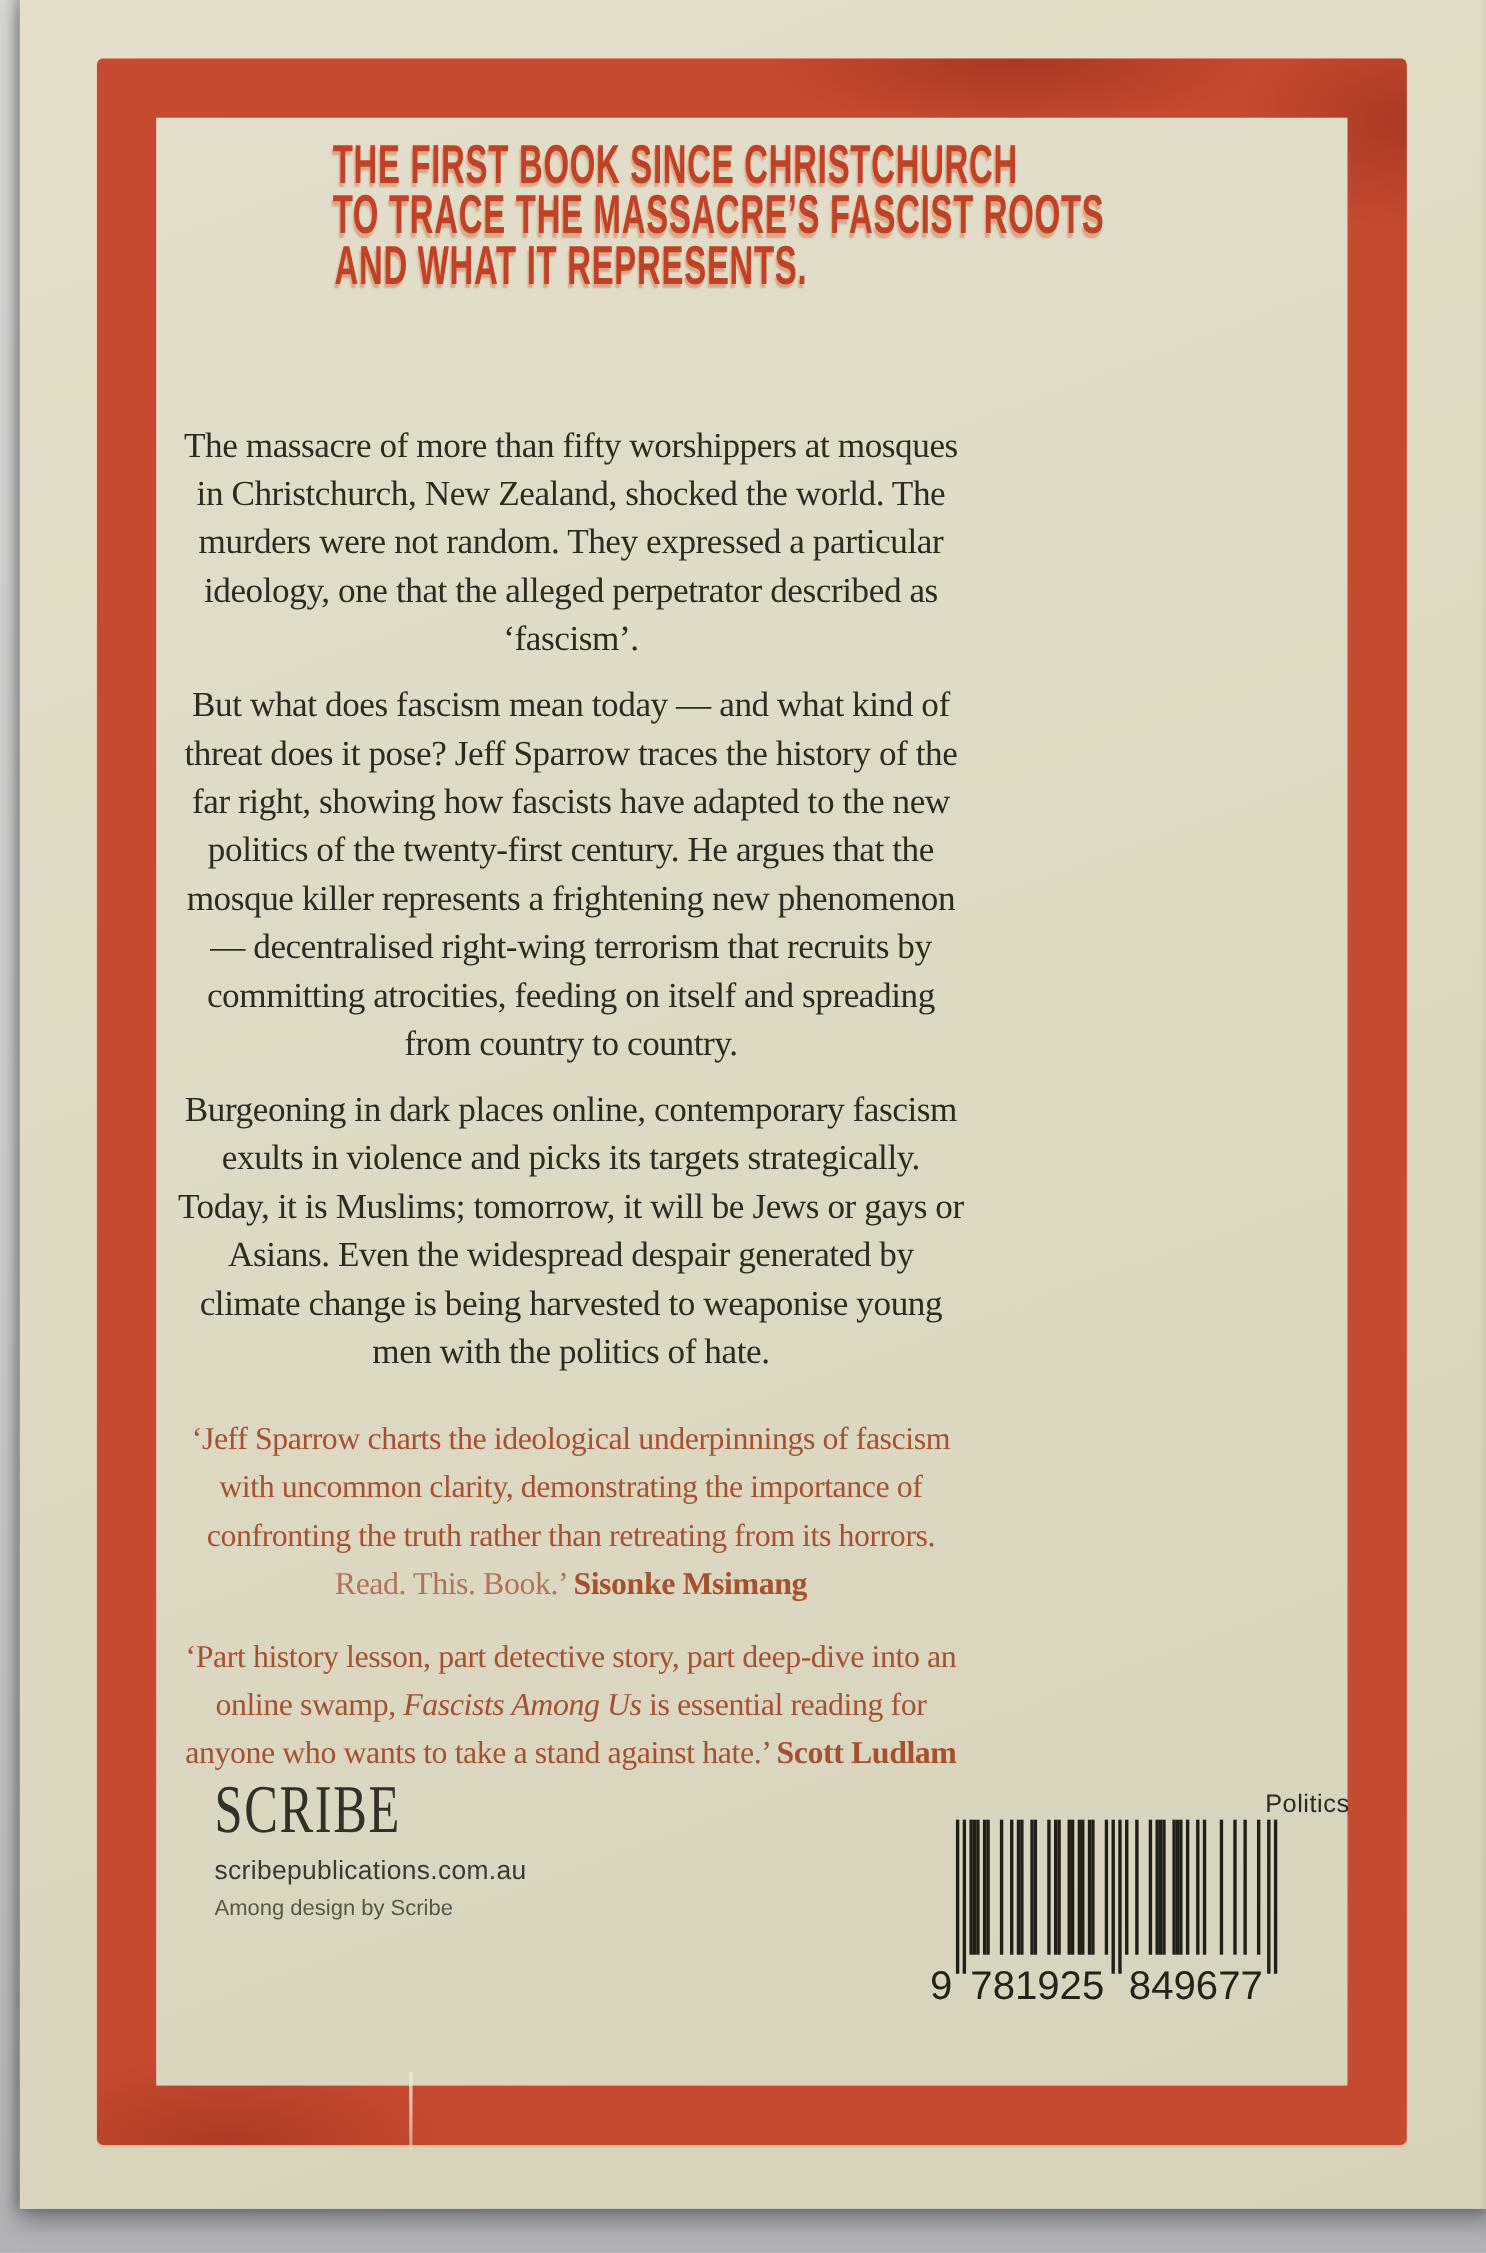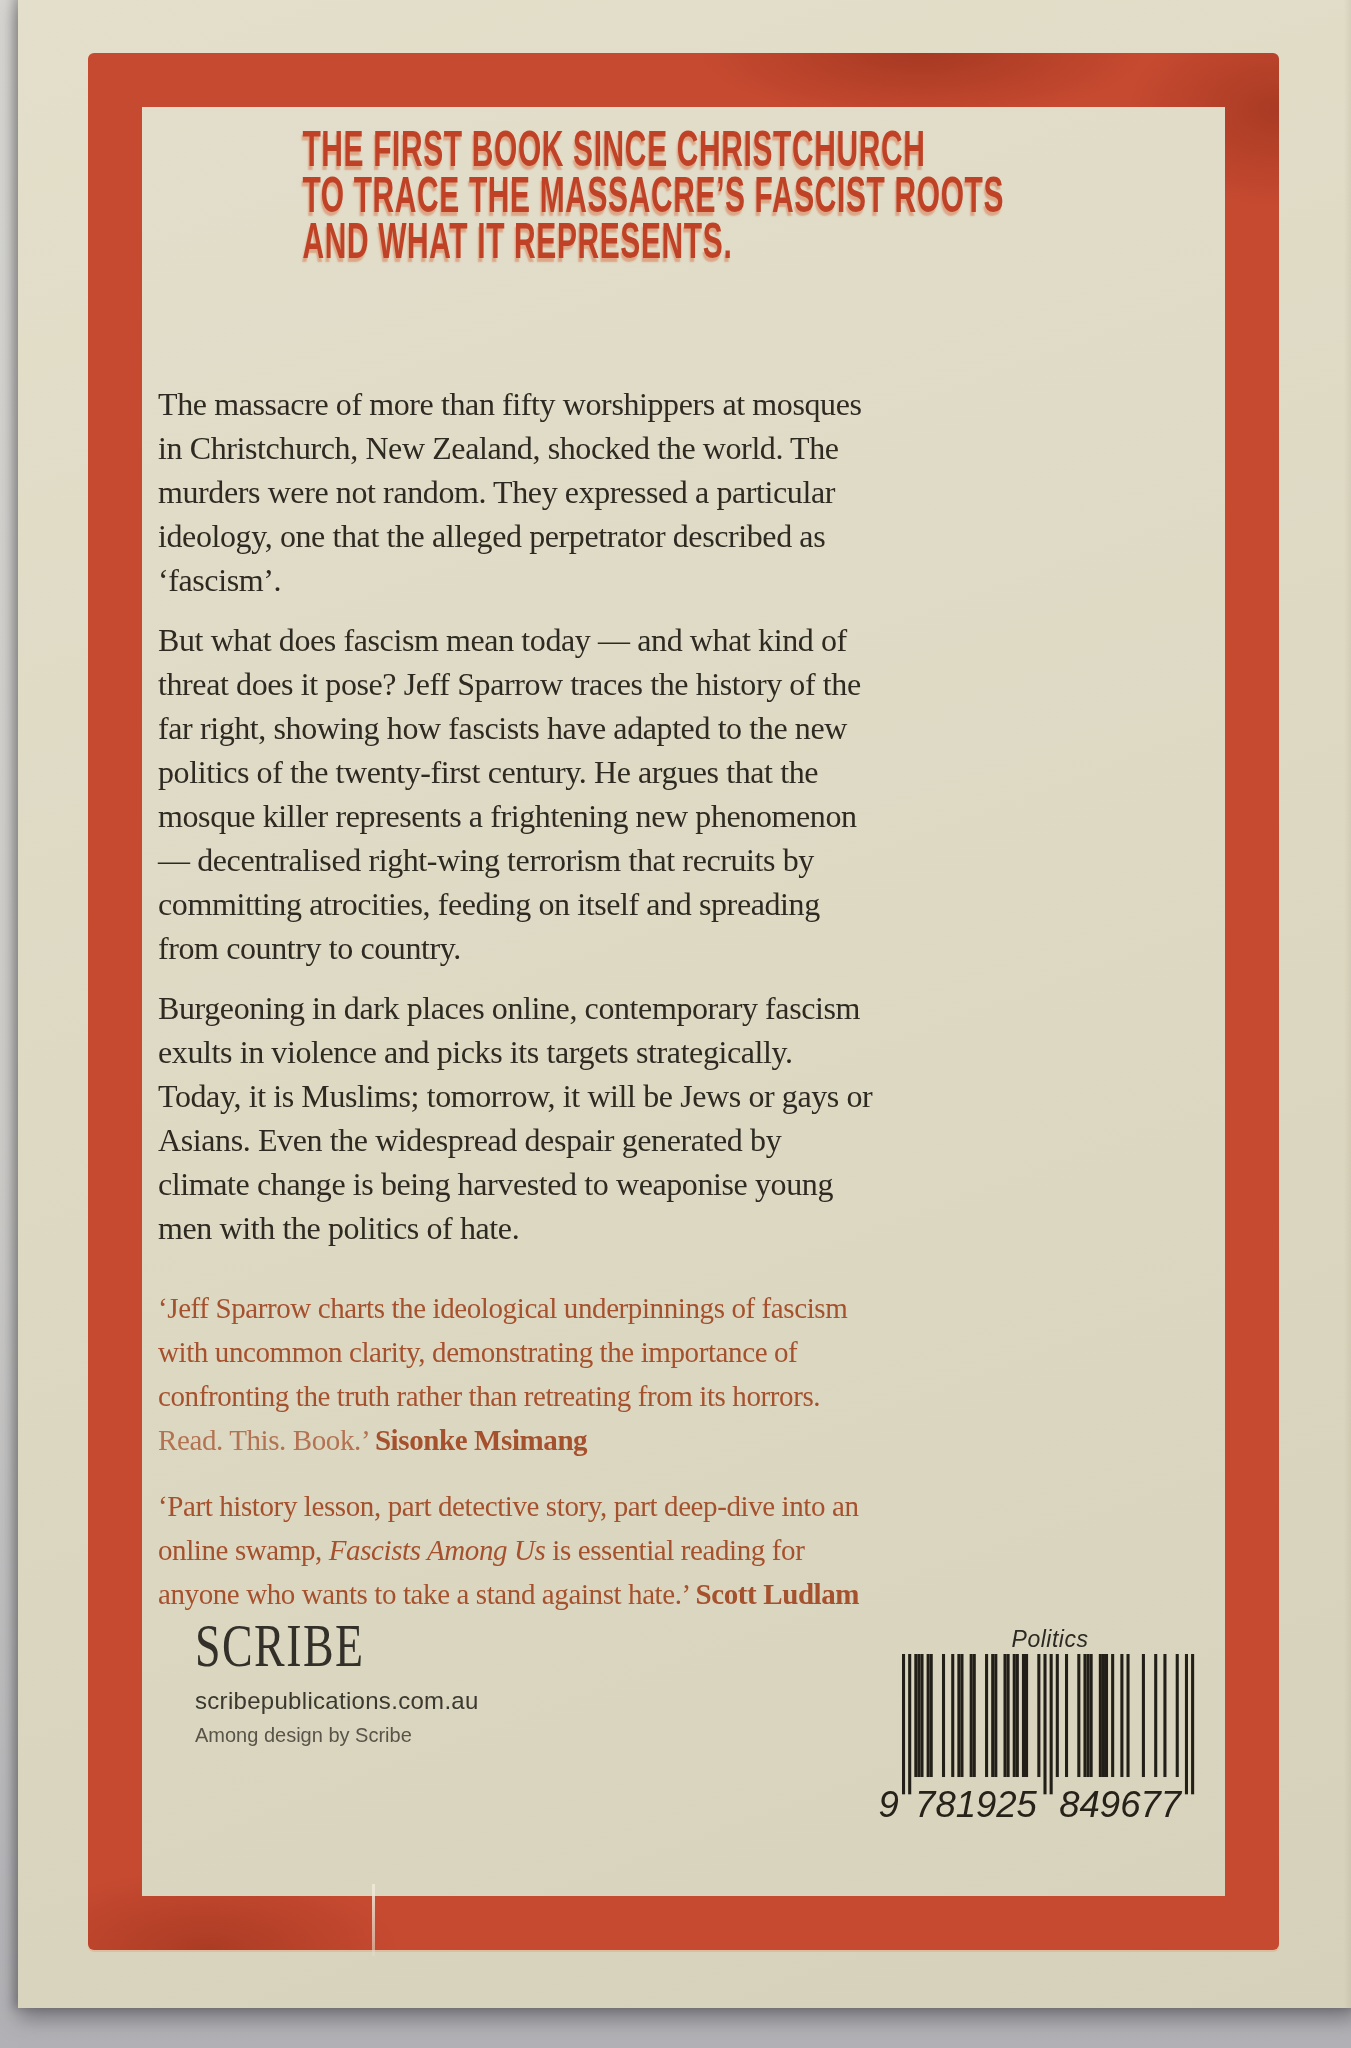--- a/index.html
+++ b/index.html
@@ -24,21 +24,21 @@
       #c64a30;
     box-shadow:0 2px 0 rgba(233,150,108,.35);
   }
   .frame-inner{
     position:absolute;left:124px;top:113px;width:1083px;height:1789px;
     background:linear-gradient(160deg,#e2decb 0%,#ded9c3 50%,#d8d3bc 100%);
   }
   .crease{position:absolute;left:354px;top:1890px;width:3px;height:72px;
     background:linear-gradient(180deg,rgba(240,233,215,.9),rgba(225,218,200,.55));}
 
-  .content{position:absolute;left:140px;top:132px;width:722px;}
+  .content{position:absolute;left:140px;top:132px;width:722px;text-align:center;}
   .headline{color:#bf4226;margin-bottom:118px;}
   .headline-line{
     display:block;white-space:nowrap;
     font:700 50px/46px "Liberation Sans", sans-serif;
     letter-spacing:1px;
     transform:scaleX(.6);transform-origin:50% 50%;
     text-shadow:-2px 4px 2px rgba(219,130,90,.6);
   }
   .para{
     margin:0 0 16px 0;
@@ -48,22 +48,22 @@
   .blurb{
     margin:36px 0 0 0;
     font-size:29px;line-height:44px;letter-spacing:-.4px;
     color:#a6512d;
   }
   .blurb + .blurb{margin-top:22px;}
   .blurb .attr{font-weight:bold;}
   .blurb .booktitle{font-style:italic;}
   .blurb .faded{opacity:.75;filter:blur(.6px);}
 
-  .retail{position:absolute;left:822px;top:1632px;width:420px;text-align:center;
-    font-family:"Liberation Sans", sans-serif;color:#2b2922;font-style:italic;}
+  .retail{position:absolute;left:789px;top:1632px;width:420px;text-align:right;
+    font-family:"Liberation Sans", sans-serif;color:#2b2922;}
   .category{font-size:23px;line-height:26px;letter-spacing:.5px;}
   .isbn{font-size:27px;line-height:32px;margin-top:2px;letter-spacing:.5px;color:#262319;}
   .barcode{display:block;width:346px;margin:2px auto 0 auto;}
   .barcode rect{fill:#221f18;}
   .barcode text{
     font-family:"Liberation Sans", sans-serif;font-size:38px;fill:#262219;
   }
 
   .publisher{position:absolute;left:177px;top:1618px;color:#33302a;}
   .pub-logo{

